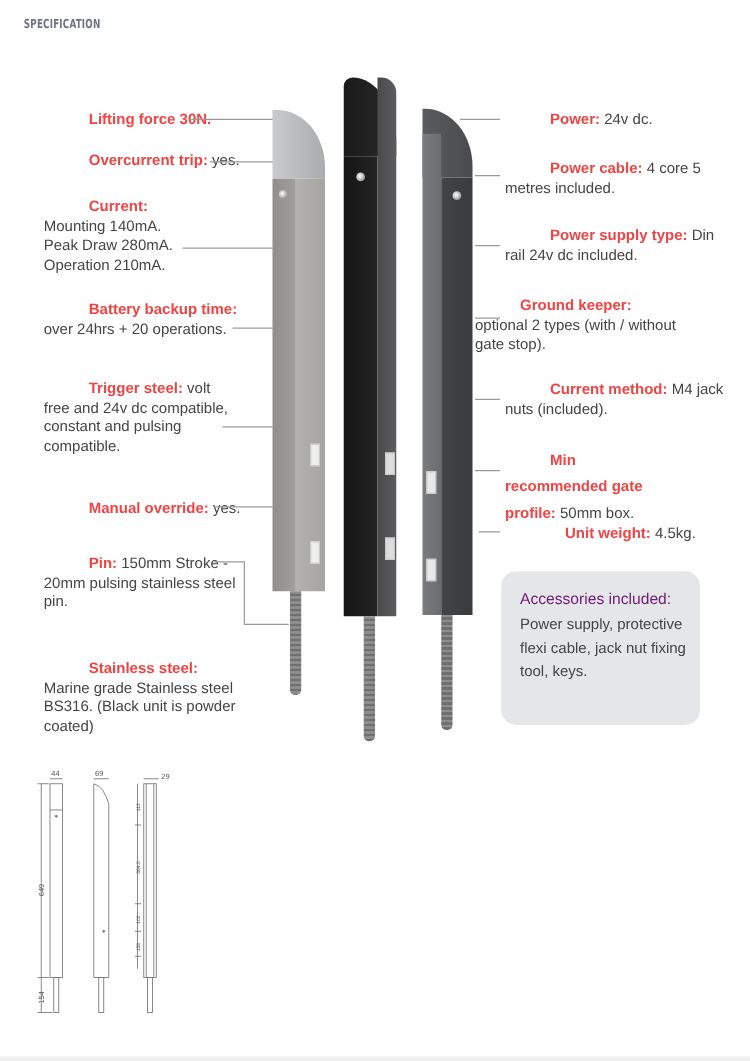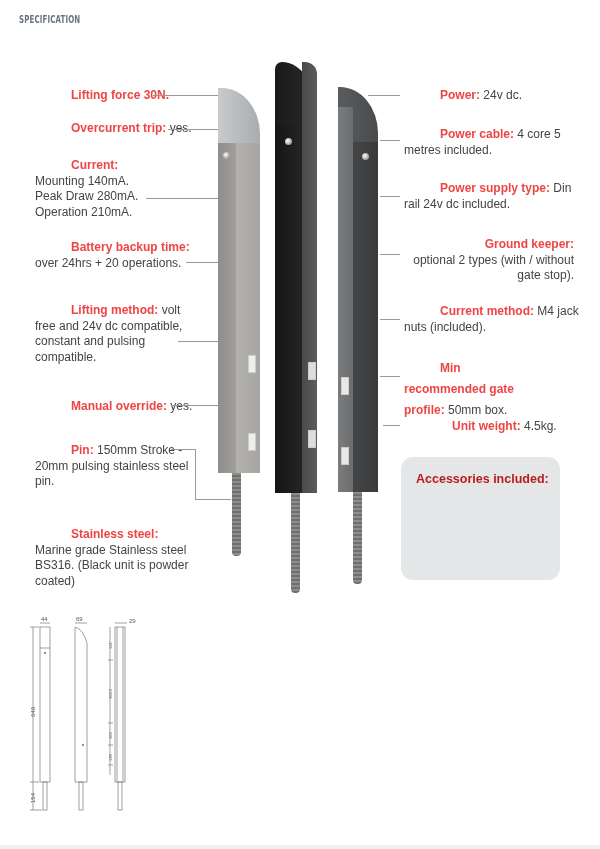--- a/index.html
+++ b/index.html
@@ -35,21 +35,21 @@
     background:radial-gradient(circle at 40% 40%,#fff,#aaa 60%,#777);
   }
   .unit .label {
     position:absolute; width:6px; height:16px; background:#eee; border:1px solid #ccc;
   }
 
   .acc-box {
     position:absolute; left:401px; top:457px; width:159px; height:123px;
     background:#e5e6e8; border-radius:12px;
   }
-  .acc-title { position:absolute; left:15px; top:15px; font-weight:bold; font-size:12.5px; color:#b91c1c; }
+  .acc-title { position:absolute; left:15px; top:15px; font-weight:normal; font-size:12.5px; color:#701a75; }
   .acc-text { position:absolute; left:15px; top:33px; font-size:12px; line-height:19px; color:#444; width:140px; }
 
   .drawings { position:absolute; left:25px; top:615px; width:130px; height:200px; }
   .drawings svg { width:130px; height:200px; }
   .footer-bar { position:absolute; left:0; bottom:0; width:600px; height:4px; background:#f1f1f1; }
 </style>
 </head>
 <body>
 
 <div class="page-title">SPECIFICATION</div>
@@ -71,21 +71,21 @@
   <span>Operation 210mA.</span>
 </div>
 <div class="leader" style="left:146px;top:198px;width:72px;"></div>
 
 <div class="spec" style="left:35px;top:240px;width:160px;">
   <b>Battery backup time:</b><span> over 24hrs + 20 operations.</span>
 </div>
 <div class="leader" style="left:186px;top:262px;width:32px;"></div>
 
 <div class="spec" style="left:35px;top:303px;width:155px;">
-  <b>Lifting method:</b><span> volt free and 24v dc compatible, constant and pulsing compatible.</span>
+  <b>Trigger steel:</b><span> volt free and 24v dc compatible, constant and pulsing compatible.</span>
 </div>
 <div class="leader" style="left:178px;top:341px;width:40px;"></div>
 
 <div class="spec" style="left:35px;top:399px;">
   <b>Manual override:</b><span> yes.</span>
 </div>
 <div class="leader" style="left:171px;top:405px;width:47px;"></div>
 
 <div class="spec" style="left:35px;top:443px;width:160px;">
   <b>Pin:</b><span> 150mm Stroke - 20mm pulsing stainless steel pin.</span>
@@ -137,41 +137,42 @@
 <div class="spec" style="left:404px;top:127px;width:180px;">
   <b>Power cable:</b><span> 4 core 5 metres included.</span>
 </div>
 
 <div class="leader" style="left:380px;top:196px;width:20px;"></div>
 <div class="spec" style="left:404px;top:181px;width:185px;">
   <b>Power supply type:</b><span> Din rail 24v dc included.</span>
 </div>
 
 <div class="leader" style="left:380px;top:254px;width:20px;"></div>
-<div class="spec" style="left:404px;top:237px;width:170px;text-align:right;">
+<div class="spec" style="left:380px;top:237px;width:170px;">
   <b>Ground keeper:</b><span> optional 2 types (with / without gate stop).</span>
 </div>
 
 <div class="leader" style="left:380px;top:319px;width:20px;"></div>
 <div class="spec" style="left:404px;top:304px;width:175px;">
   <b>Current method:</b><span> M4 jack nuts (included).</span>
 </div>
 
 <div class="leader" style="left:380px;top:376px;width:20px;"></div>
 <div class="spec" style="left:404px;top:358px;width:140px;line-height:21px;">
   <b>Min recommended gate profile:</b><span> 50mm box.</span>
 </div>
 
 <div class="leader" style="left:383px;top:425px;width:17px;"></div>
 <div class="spec" style="left:416px;top:419px;">
   <b>Unit weight:</b><span> 4.5kg.</span>
 </div>
 
 <div class="acc-box">
   <div class="acc-title">Accessories included:</div>
+  <div class="acc-text">Power supply, protective flexi cable, jack nut fixing tool, keys.</div>
 </div>
 
 <div class="drawings">
   <svg viewBox="0 0 130 200">
     <g stroke="#777" stroke-width="0.7" fill="none">
 
       <rect x="15" y="12" width="10" height="155"></rect>
       <line x1="15" y1="33" x2="25" y2="33"></line>
       <rect x="18" y="167" width="4" height="28"></rect>
       <line x1="15" y1="8" x2="25" y2="8"></line>

